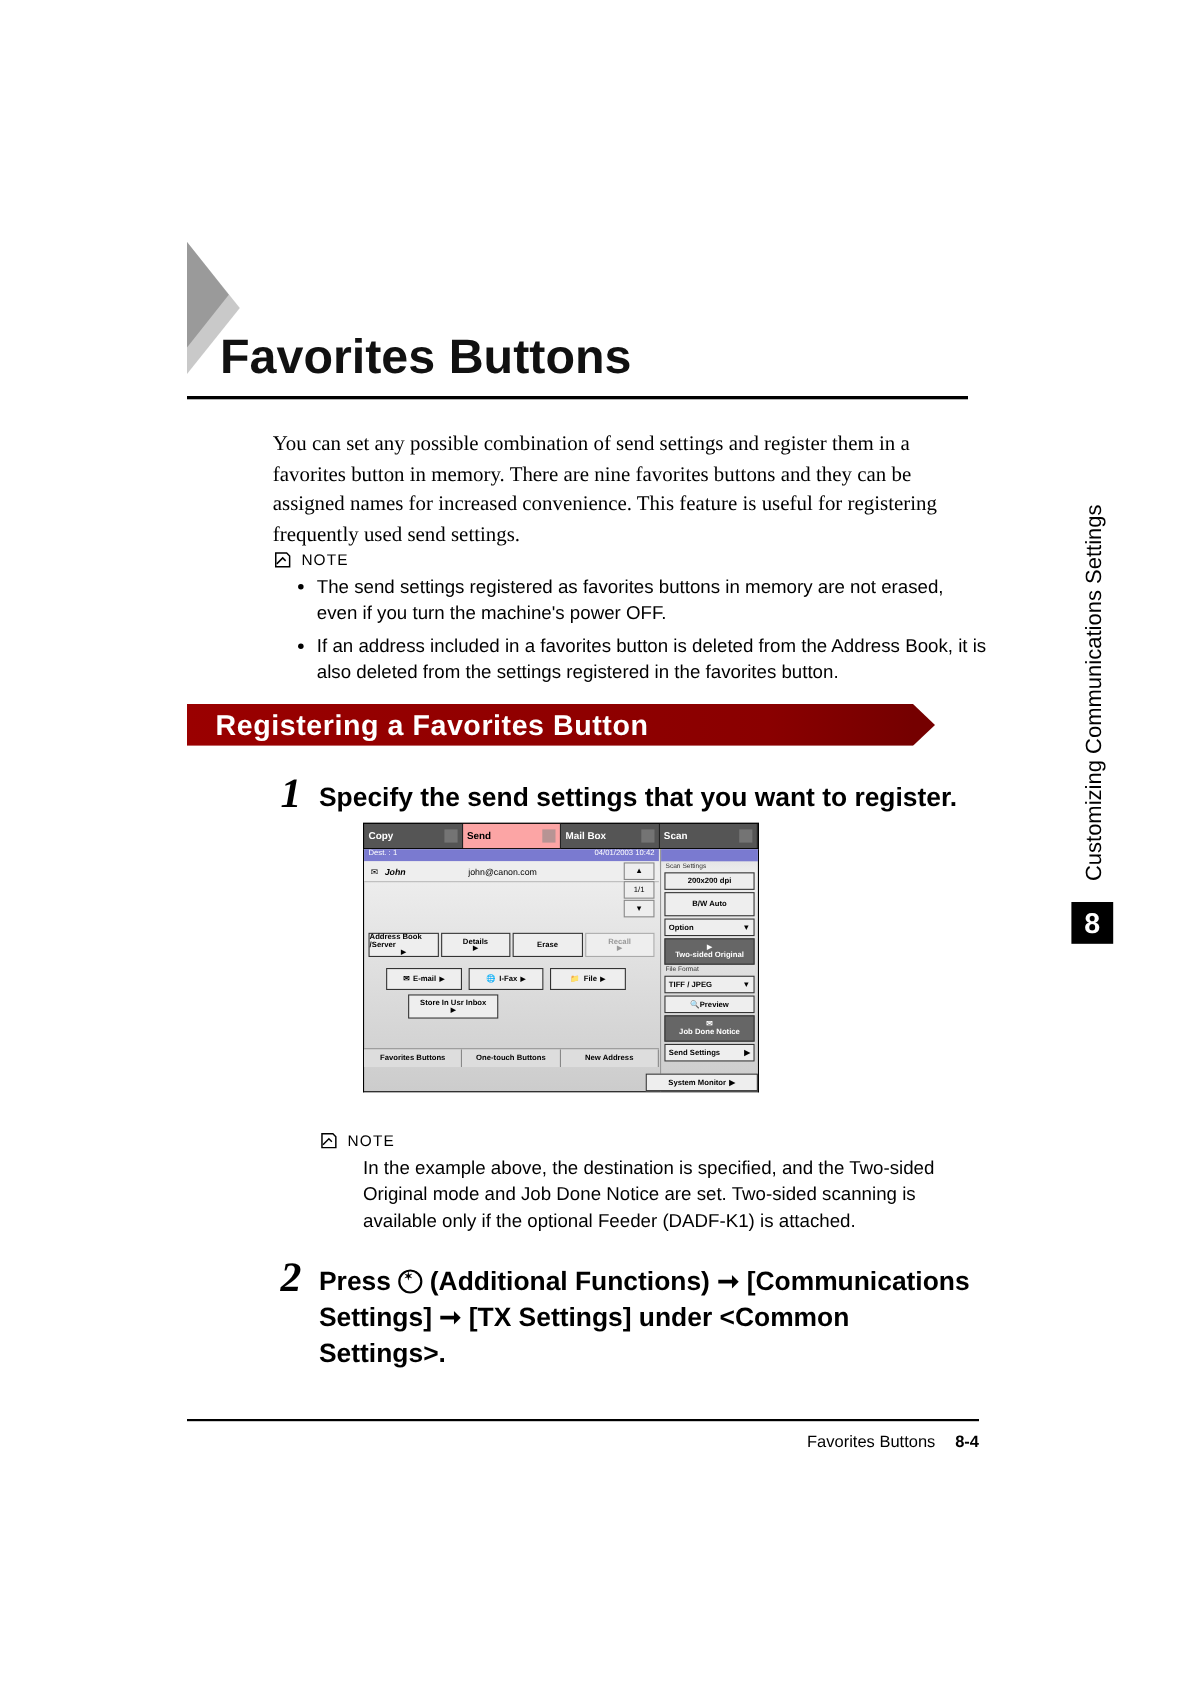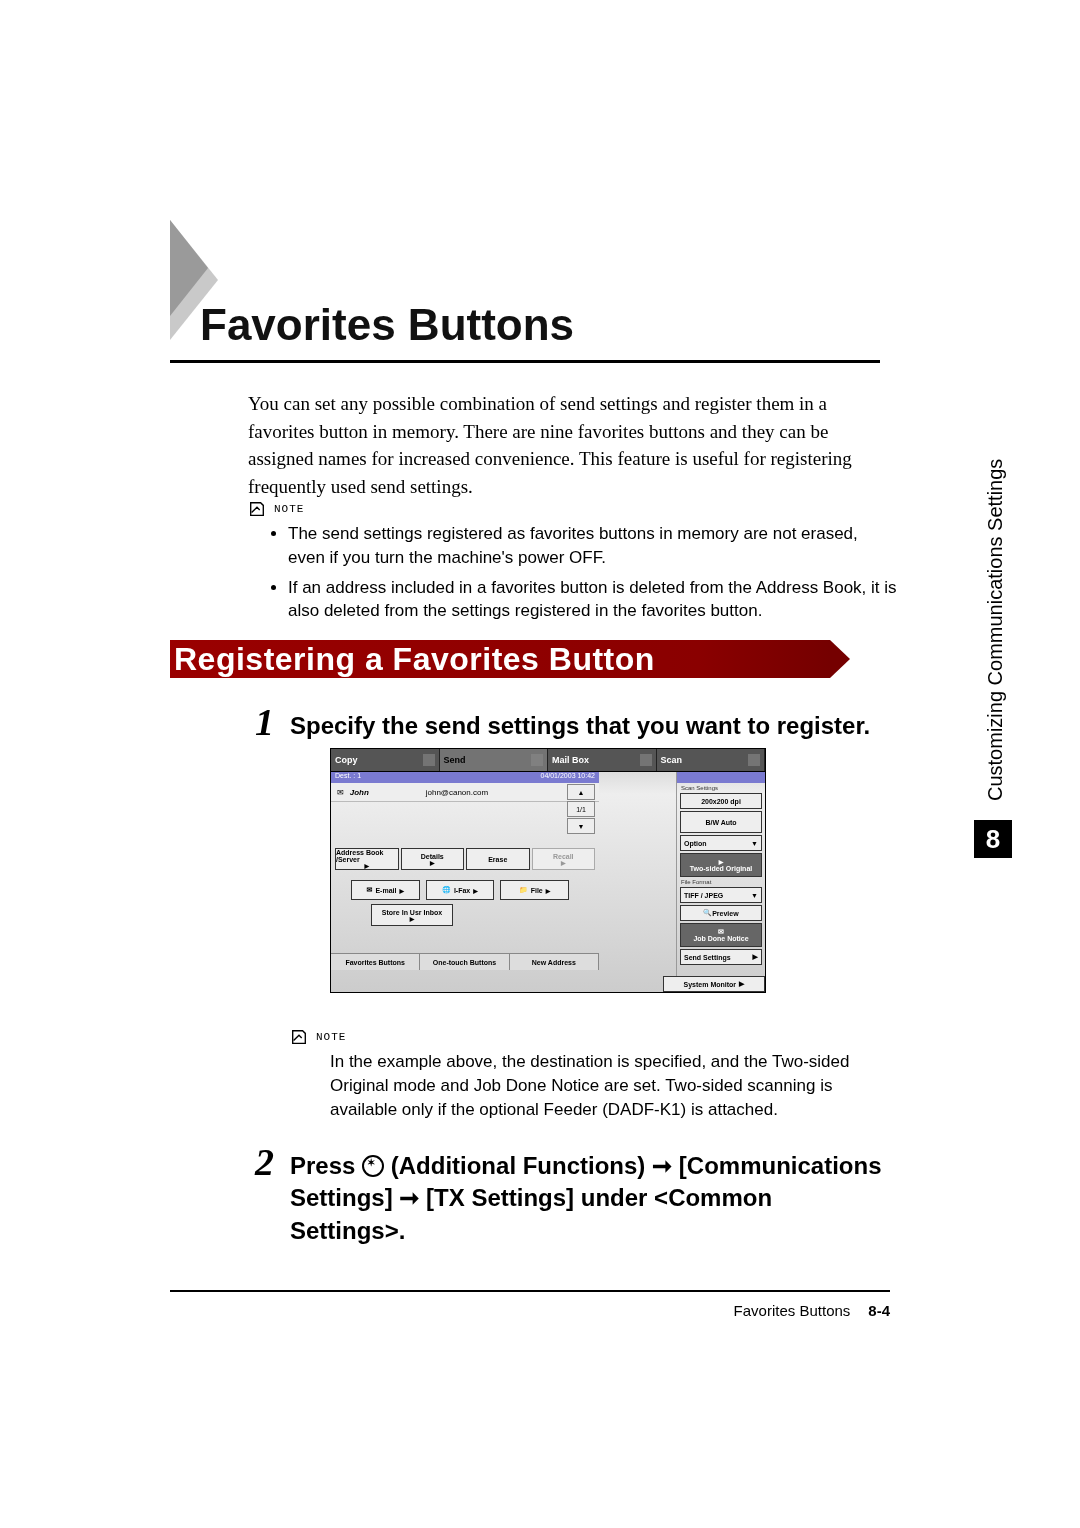--- a/index.html
+++ b/index.html
@@ -43,24 +43,24 @@
     line-height: 1.45;
     font-family: Liberation Serif, serif;
   }
   .note-block {
     position: absolute;
     left: 248px;
     width: 650px;
   }
   .note-block.nb1 { top: 500px; }
   .note-head {
-    font-size: 11px;
+    font-size: 14px;
     letter-spacing: 1px;
     margin-bottom: 4px;
-    display: flex; align-items: center; gap: 8px; font-family: Liberation Mono, monospace;
+    display: flex; align-items: center; gap: 8px;
   }
   .note-icon {
     width: 18px; height: 18px;
     display: inline-block;
   }
   .note-list {
     margin: 0 0 0 18px; padding: 0 0 0 22px;
     font-size: 17px; line-height: 1.4;
   }
   .note-list li { margin-bottom: 6px; }
@@ -82,57 +82,57 @@
     width: 0; height: 0;
     border-top: 19px solid transparent;
     border-bottom: 19px solid transparent;
     border-left: 20px solid #750000;
   }
   .section-bar .lab {
     position: relative;
     color: #fff;
     font-family: "Arial Narrow", Arial, sans-serif;
     font-weight: bold;
-    font-size: 32px;
-    padding-left: 4px;
+    font-size: 26px;
+    padding-left: 26px;
     letter-spacing: 0.5px;
   }
 
   .step { position: absolute; left: 290px; width: 600px; }
   .step .num {
     position: absolute; left: -35px; top: -10px;
     font-size: 38px; font-weight: bold; font-style: italic;
     font-family: Georgia, "Times New Roman", serif;
   }
   .step-head {
     font-size: 24px; font-weight: bold; line-height: 1.35;
   }
   .step1 { top: 710px; }
   .step2 { top: 1150px; }
 
   .screenshot {
     position: absolute;
     left: 330px; top: 748px;
-    width: 436px;
+    width: 360px;
   }
   .scr-tabs {
     display: flex; height: 22px;
     border: 1px solid #000;
     background: #000;
   }
   .scr-tab {
     flex: 1;
     background: #555;
     color: #fff;
     font-size: 9px; font-weight: bold;
     display: flex; align-items: center; justify-content: space-between;
     padding: 0 4px;
     border-right: 1px solid #222;
   }
-  .scr-tab.active { background: #737373; color: #000; gap: 45px; }
+  .scr-tab.active { background: #fca5a5; color: #000; gap: 45px; }
   .scr-tab .ticon { width: 12px; height: 12px; background: #888; opacity: .6; }
   .scr-body {
     border: 1px solid #000; border-top: none;
     background: linear-gradient(180deg,#ddd 0,#eee 10%,#ccc 100%);
     padding: 0;
     font-size: 8px;
     position: relative;
     height: 220px;
   }
   .scr-main { position:absolute; left:0; top:0; width:268px; height:220px; }

